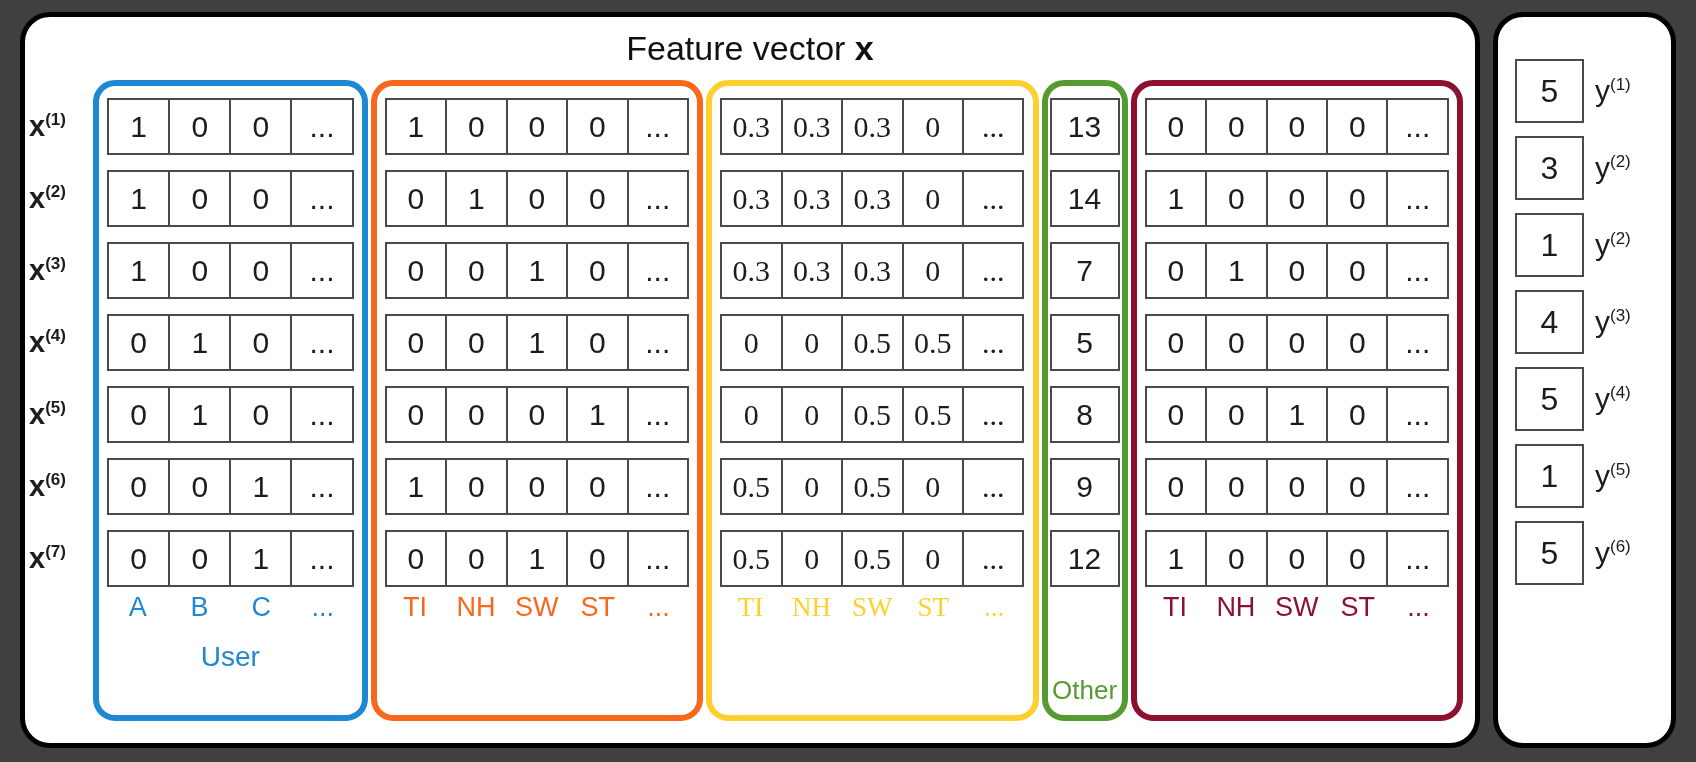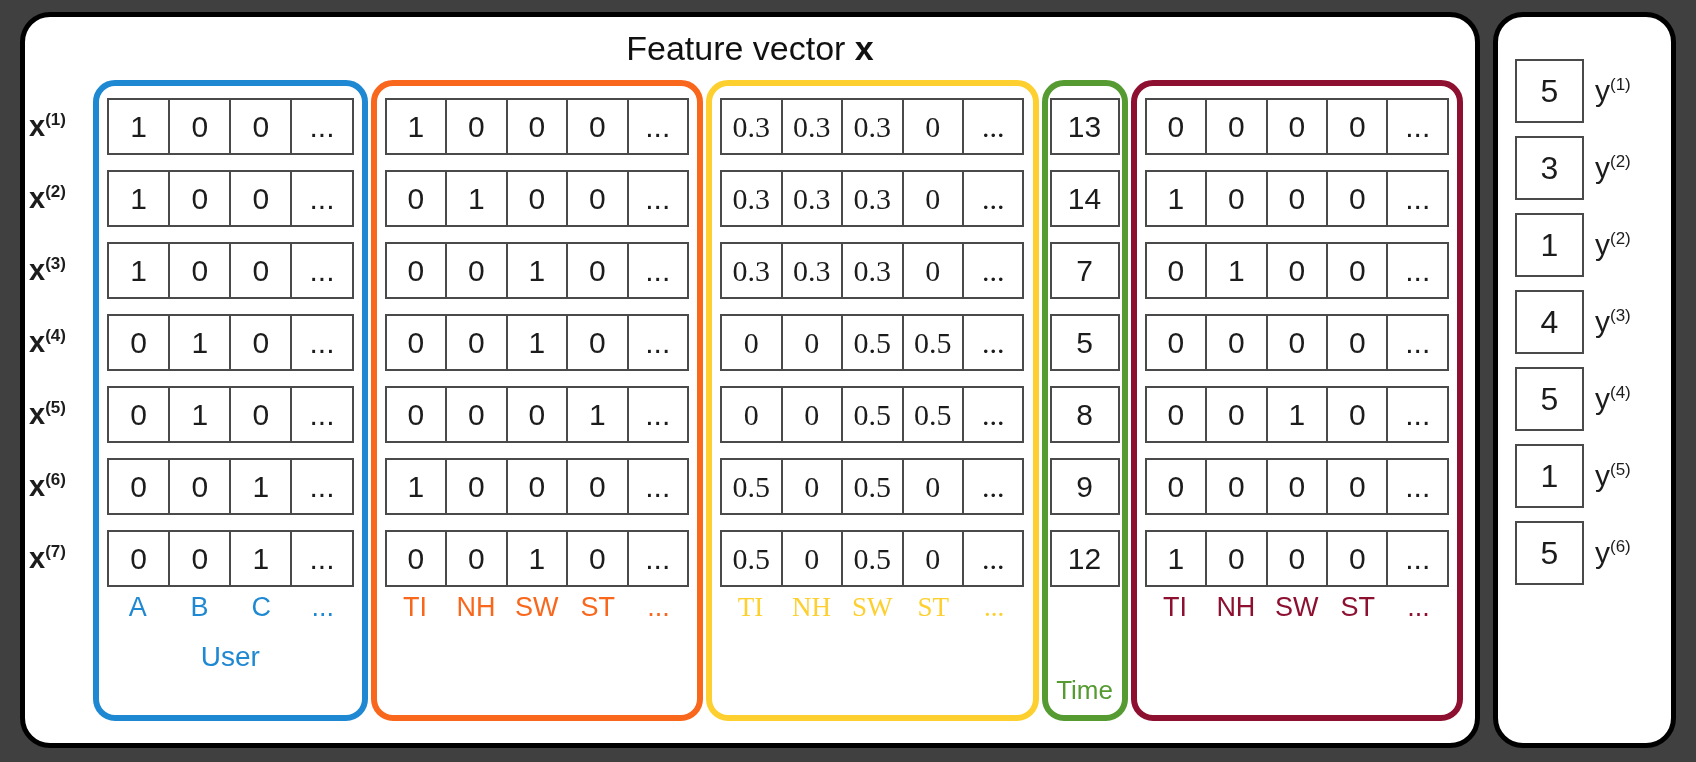--- a/index.html
+++ b/index.html
@@ -257,21 +257,21 @@
                 <div class="cell">8</div>
               </div>
               <div class="strip">
                 <div class="cell">9</div>
               </div>
               <div class="strip">
                 <div class="cell">12</div>
               </div>
             </div>
             <div class="collabels" style="color: rgb(86, 155, 49);"></div>
-            <div class="groupname" style="color: rgb(86, 155, 49);">Time</div>
+            <div class="groupname" style="color: rgb(86, 155, 49);">Other</div>
           </div>
           <div class="group group-last-movie-rated" style="border-color: rgb(142, 16, 49); flex-grow: 5;">
             <div class="strips">
               <div class="strip">
                 <div class="cell">0</div>
                 <div class="cell">0</div>
                 <div class="cell">0</div>
                 <div class="cell">0</div>
                 <div class="cell">...</div>
               </div>

